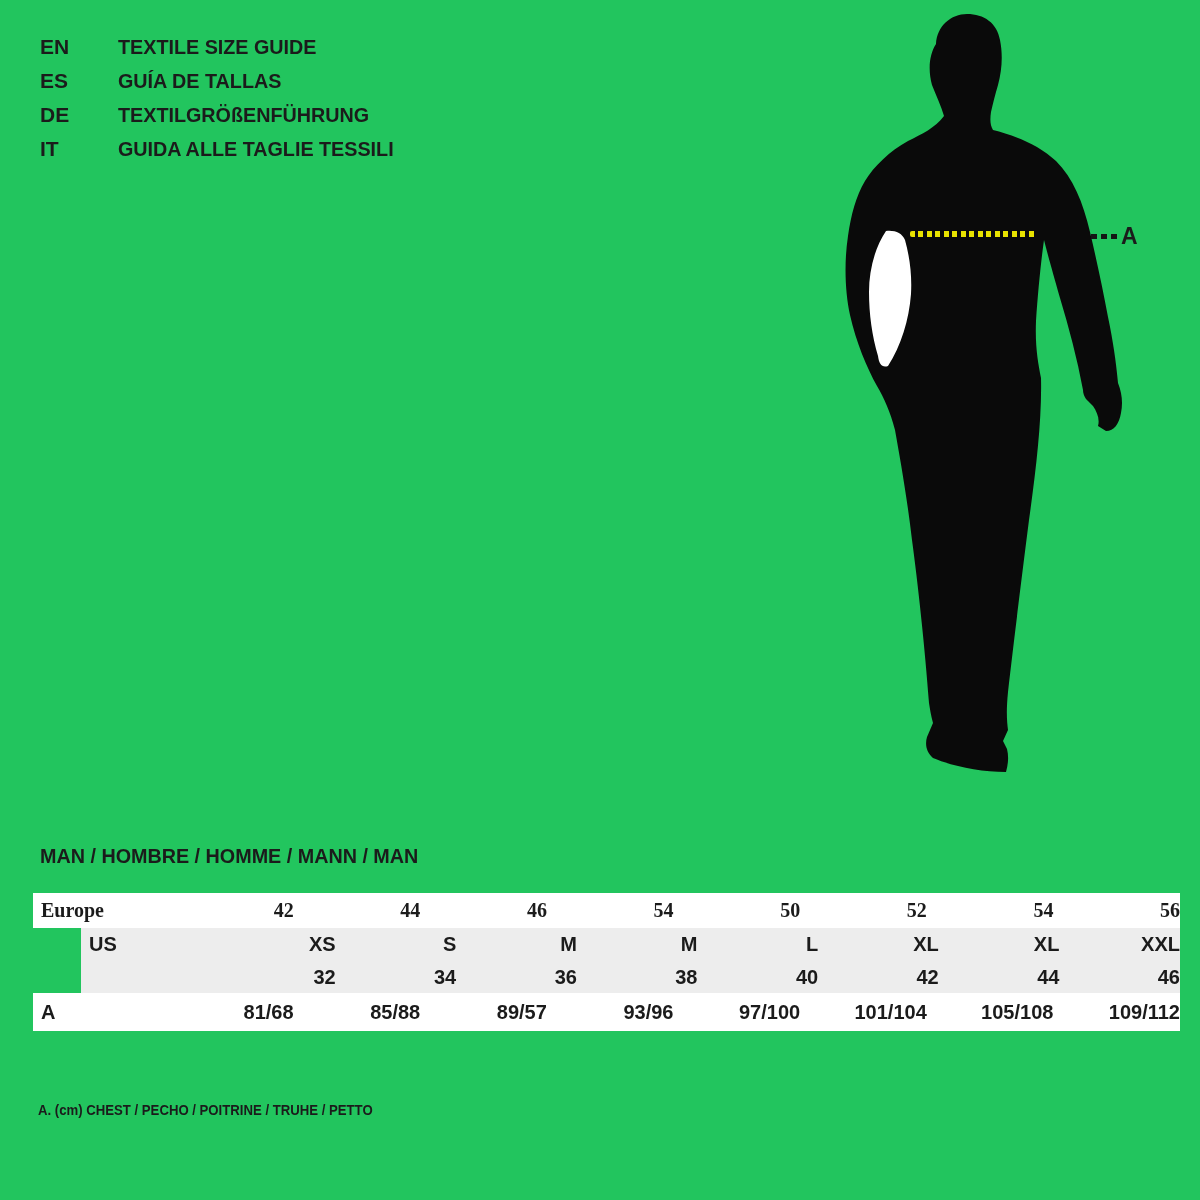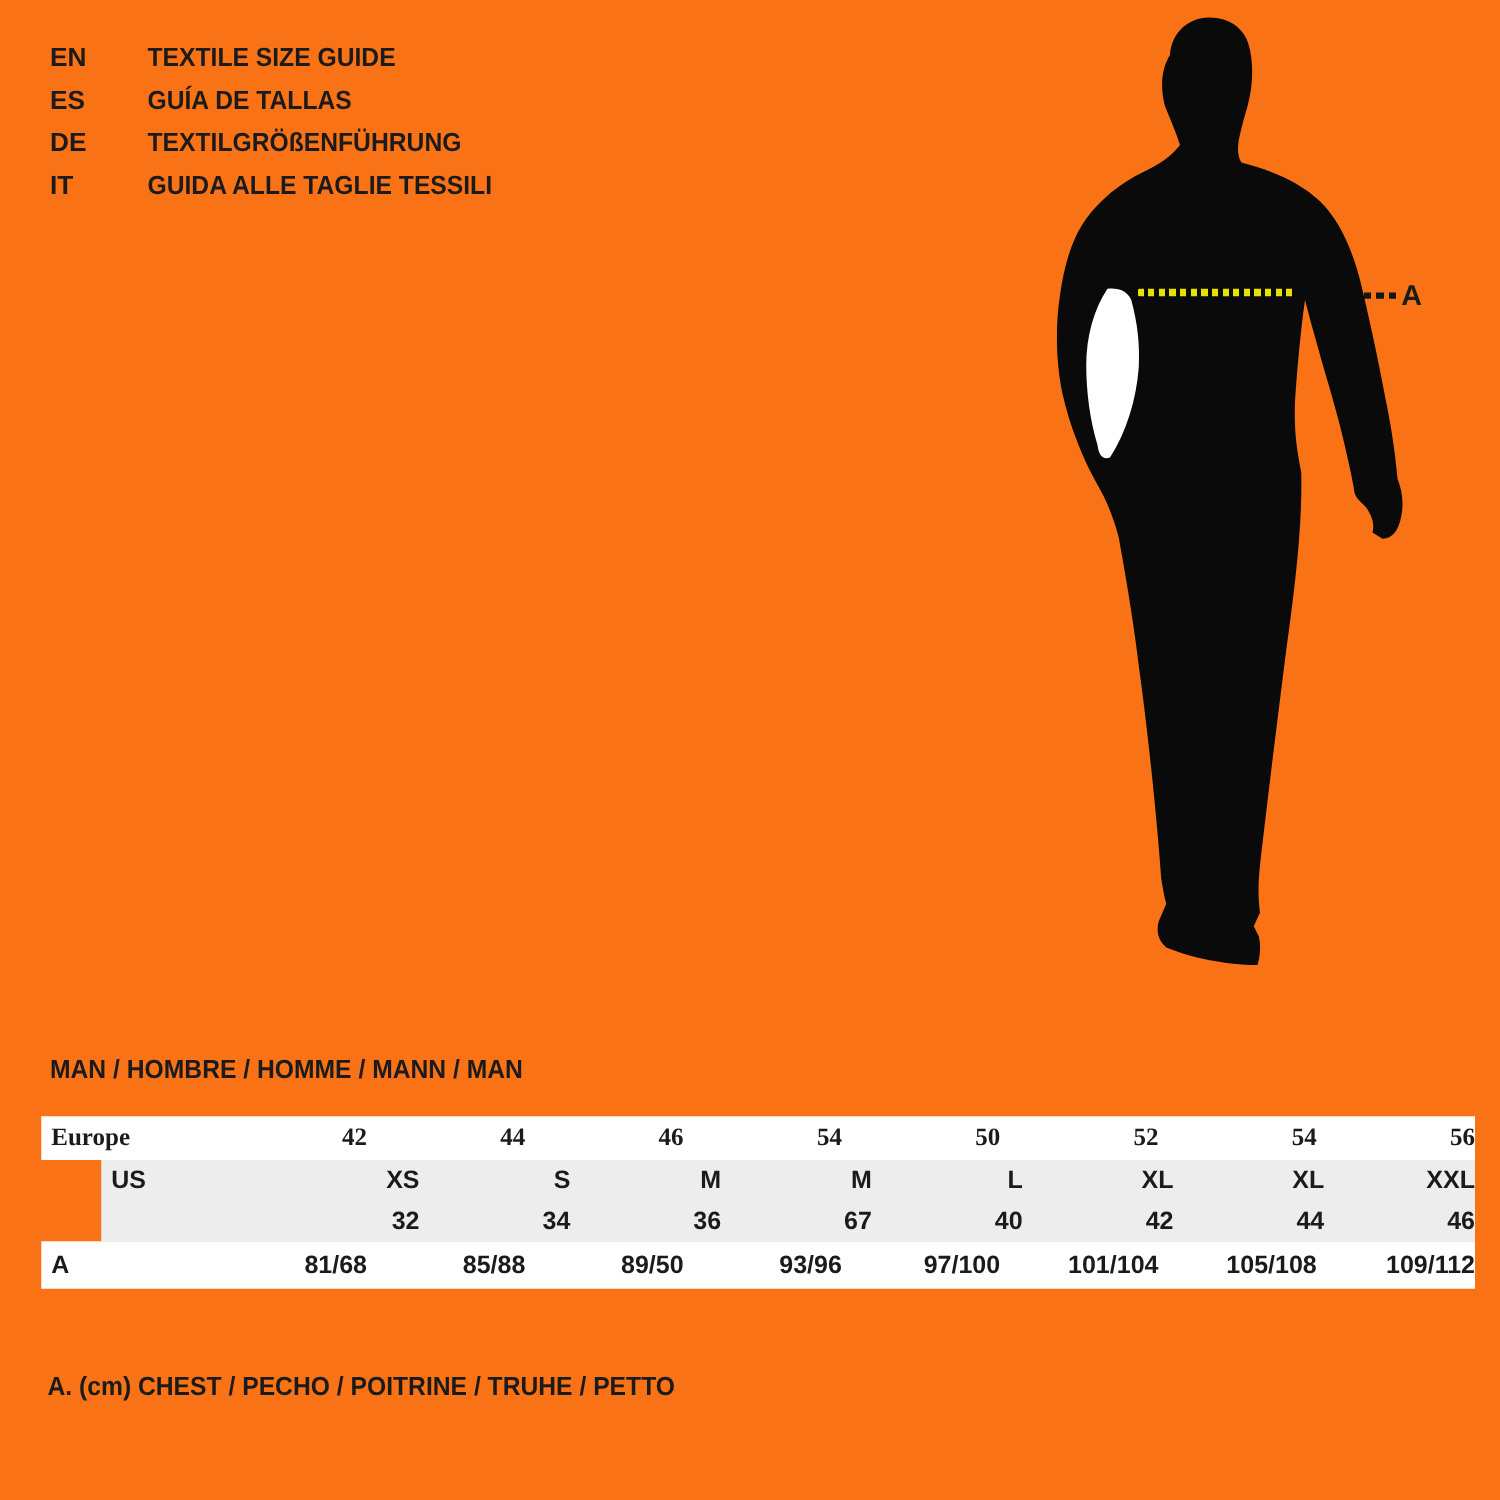--- a/index.html
+++ b/index.html
@@ -1,17 +1,17 @@
 <!DOCTYPE html>
 <html><head>
 <meta charset="utf-8">
 <style>
   html,body{margin:0;padding:0;background:#fff;}
   .page{
-    position:relative;width:1200px;height:1200px;background:#f97316;overflow:hidden;
+    position:relative;width:1200px;height:1200px;background:#22c55e;overflow:hidden;
     font-family:"Liberation Sans",sans-serif;font-weight:bold;color:#1b1b1b;
     -webkit-font-smoothing:antialiased;
   }
   .cond{display:inline-block;transform:scaleX(0.94);transform-origin:0 50%;white-space:nowrap;}
 
   
   .lang-block{position:absolute;left:40px;top:30px;}
   .lang-row{display:grid;grid-template-columns:78px auto;height:34px;align-items:center;font-size:21px;}
 
   
@@ -39,21 +39,21 @@
   .trow{display:grid;grid-template-columns:134px repeat(8,1fr);align-items:center;}
   .trow .lbl{padding-left:8px;text-align:left;}
   .trow .val{text-align:right;}
   .row-europe{height:35px;background:#ffffff;font-family:Liberation Serif, serif;}
   .band{background:#ededed;margin-left:48px;}
   .row-us{height:33px;}
   .row-num{height:32px;}
   .row-chest{height:38px;background:#ffffff;}
 
   
-  .footnote{position:absolute;left:38px;top:1096px;font-size:21px;line-height:28px;}
+  .footnote{position:absolute;left:38px;top:1096px;font-size:14px;line-height:28px;}
 </style>
 </head>
 <body>
 
 <div class="page">
 
   <div class="lang-block">
     <div class="lang-row">
       <span>EN</span>
       <span><span class="cond">TEXTILE SIZE GUIDE</span></span>
@@ -158,33 +158,33 @@
         <span class="val">L</span>
         <span class="val">XL</span>
         <span class="val">XL</span>
         <span class="val">XXL</span>
       </div>
       <div class="trow row-num">
         <span class="lbl"></span>
         <span class="val">32</span>
         <span class="val">34</span>
         <span class="val">36</span>
-        <span class="val">67</span>
+        <span class="val">38</span>
         <span class="val">40</span>
         <span class="val">42</span>
         <span class="val">44</span>
         <span class="val">46</span>
       </div>
     </div>
 
     <div class="trow row-chest">
       <span class="lbl">A</span>
       <span class="val">81/68</span>
       <span class="val">85/88</span>
-      <span class="val">89/50</span>
+      <span class="val">89/57</span>
       <span class="val">93/96</span>
       <span class="val">97/100</span>
       <span class="val">101/104</span>
       <span class="val">105/108</span>
       <span class="val">109/112</span>
     </div>
   </div>
 
   <div class="footnote"><span class="cond">A. (cm) CHEST / PECHO / POITRINE / TRUHE / PETTO</span></div>
 

